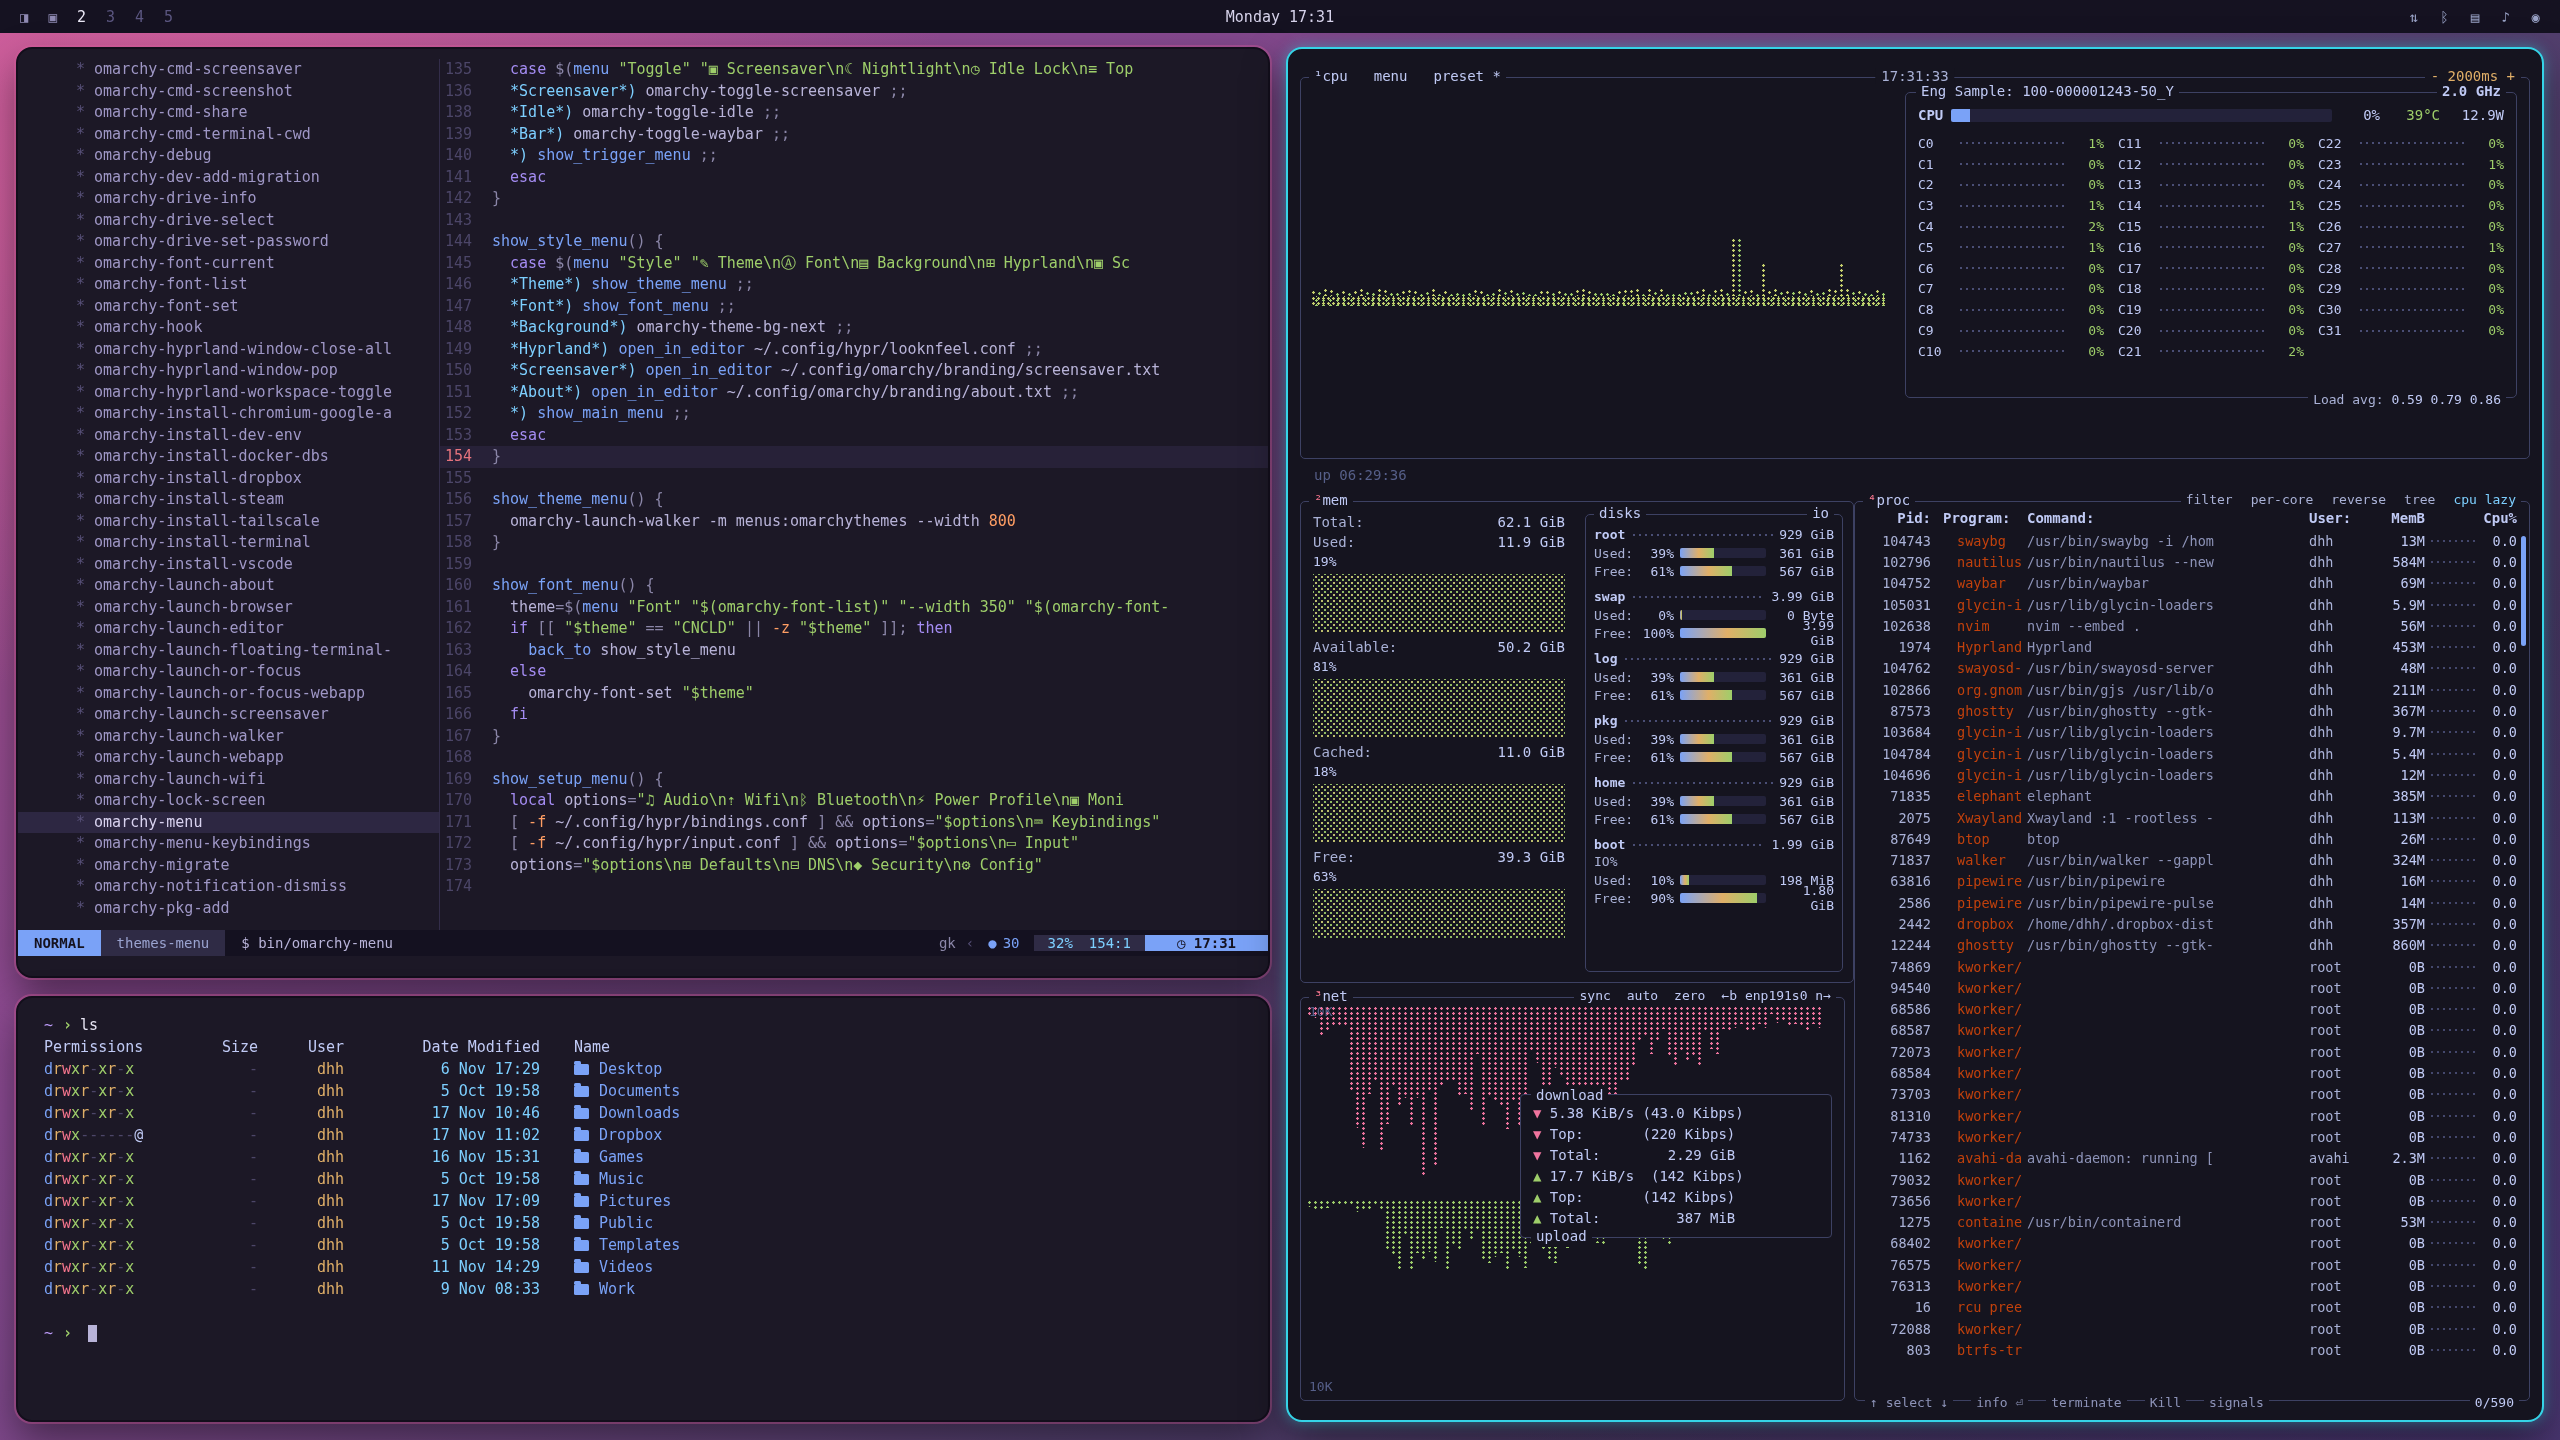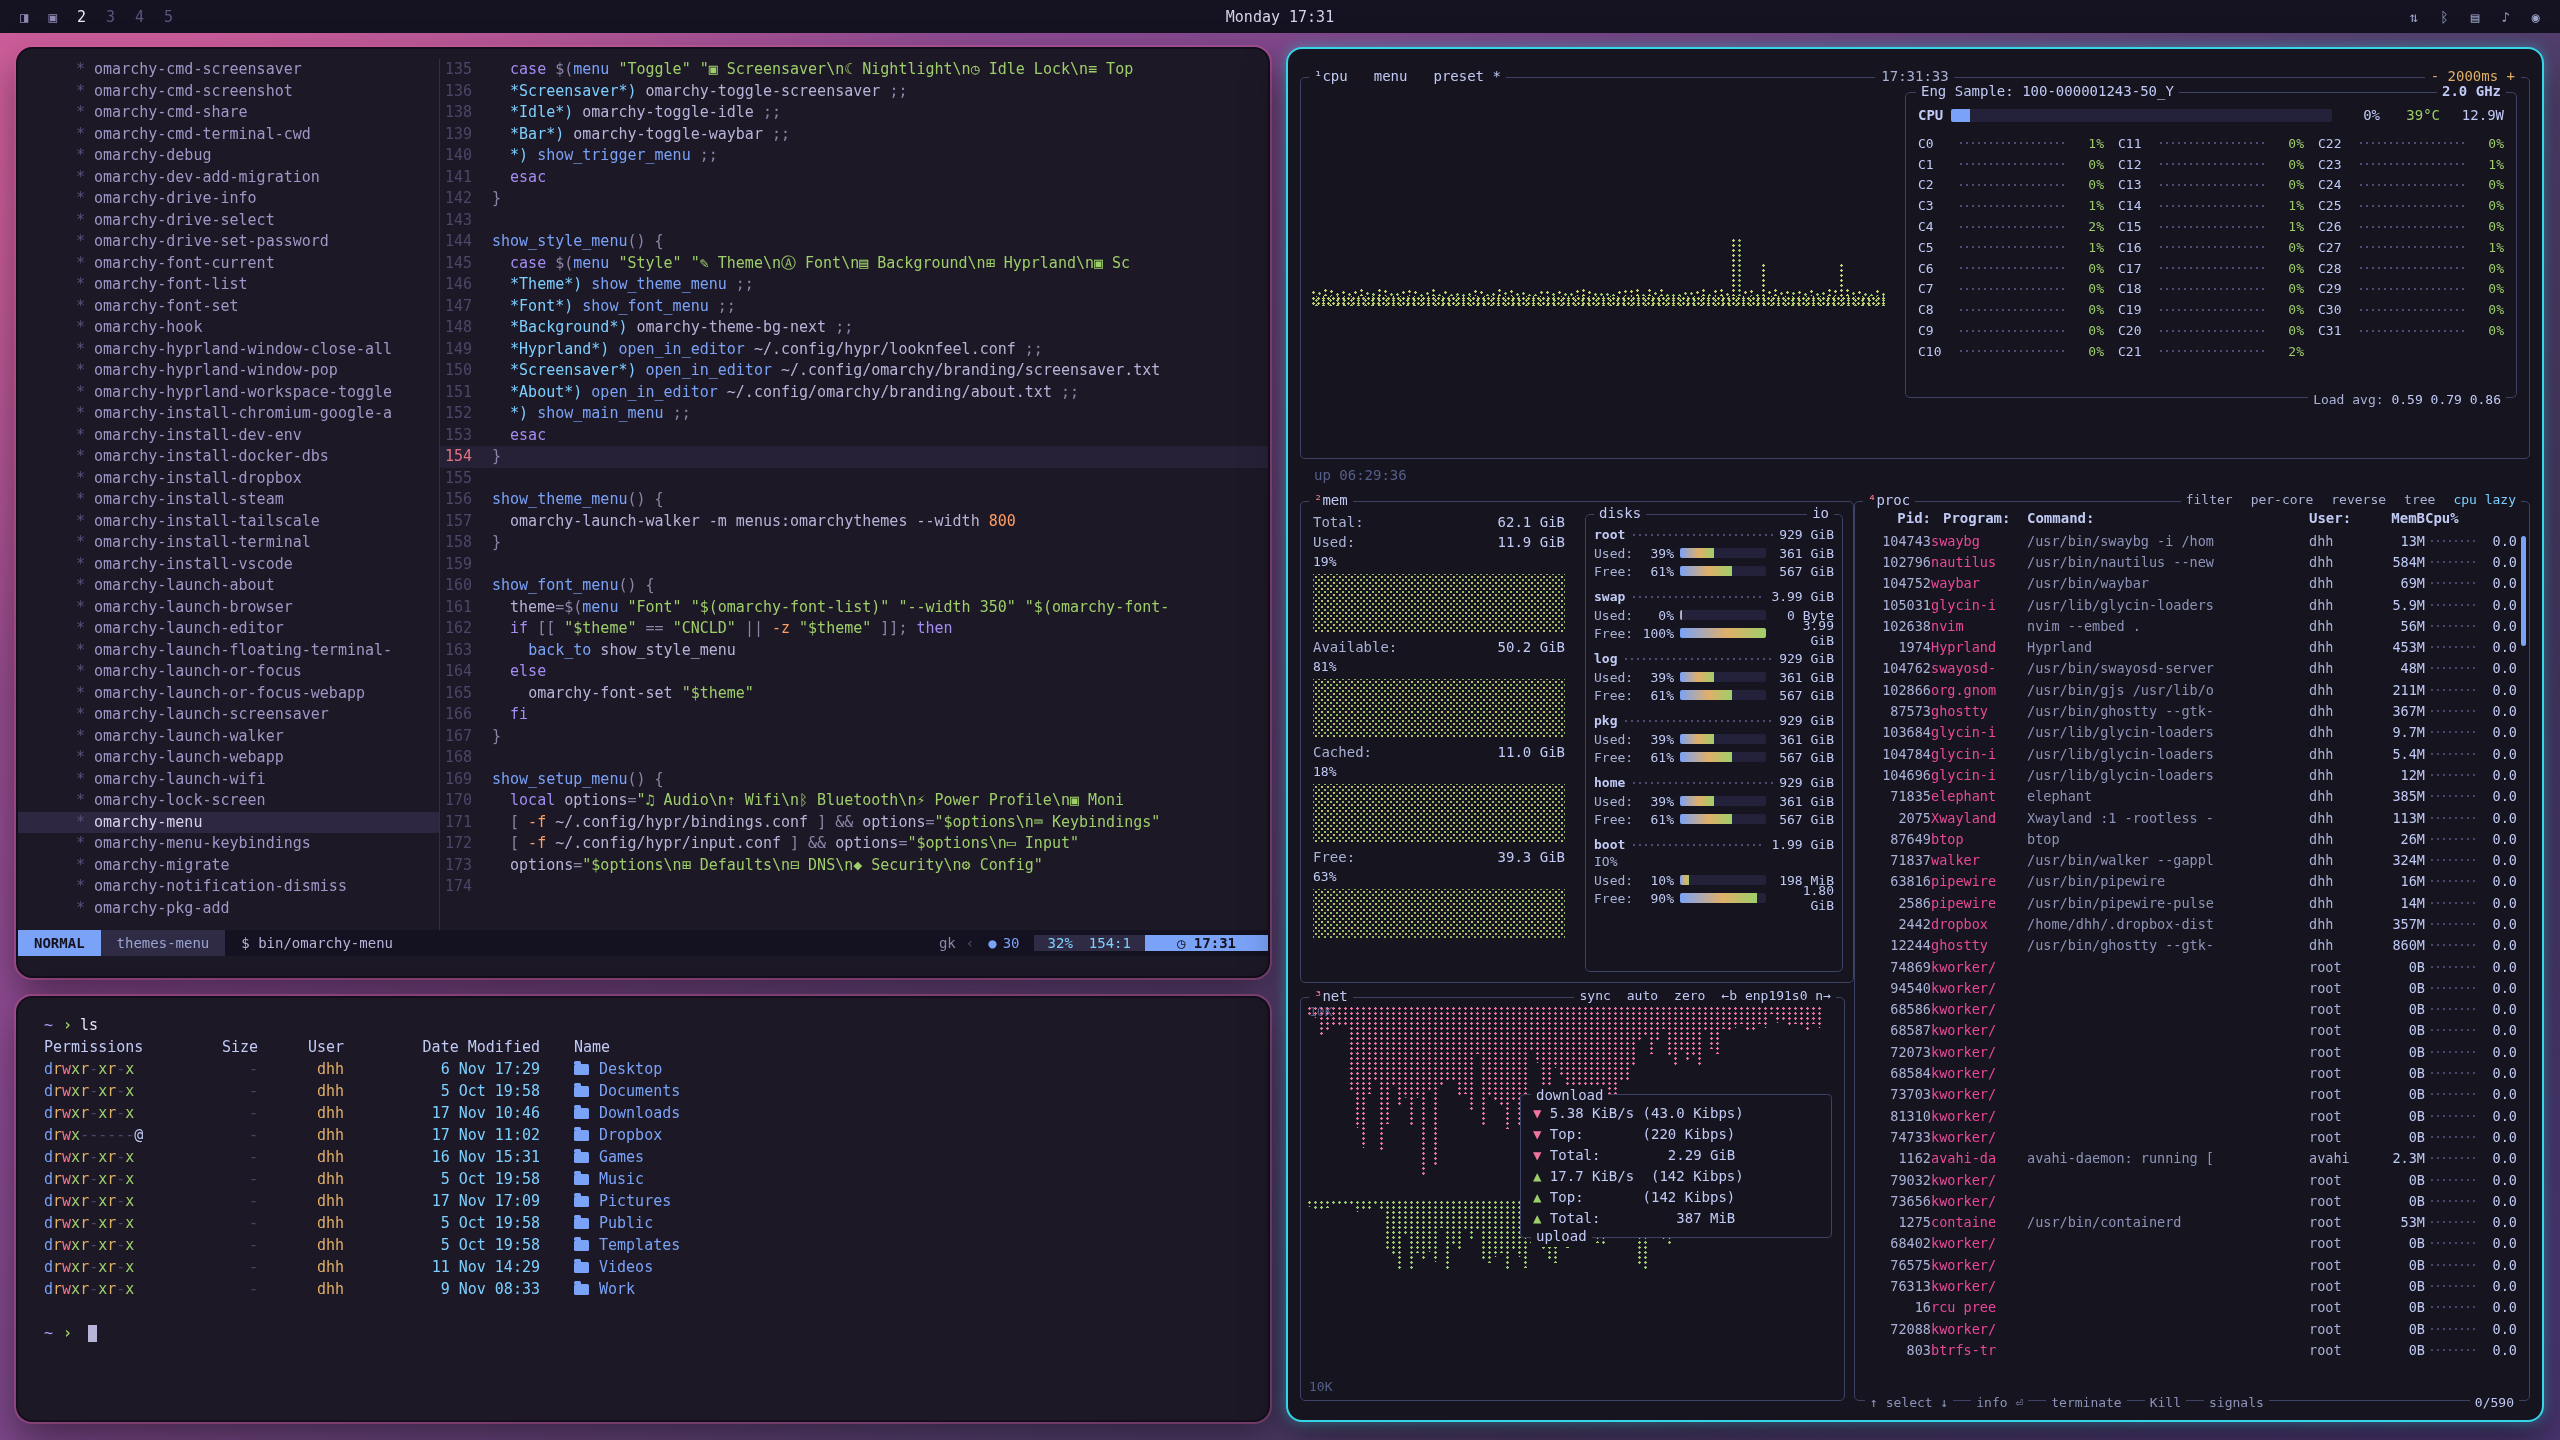--- a/index.html
+++ b/index.html
@@ -144,24 +144,24 @@
   .ns-row{white-space:pre;color:#c0caf5}
   .ns-row .ad{color:#f0749e}.ns-row .au{color:#9ece6a}
   .ns-lab-top{position:absolute;top:-10px;left:10px;background:#15141f;padding:0 5px;color:#c0caf5}
   .ns-lab-bot{position:absolute;bottom:-10px;left:10px;background:#15141f;padding:0 5px;color:#c0caf5}
 
   #proc-box{left:566px;top:452px;width:676px;height:900px}
   .proc-opts{position:absolute;top:-10px;right:8px;background:#15141f;padding:0 5px;display:flex;gap:18px;font-size:13px;color:#a9b1d6}
   .proc-opts span:last-child{color:#7dcfff}
   .proc-head{display:flex;font-size:14px;color:#c0caf5;padding:8px 12px 4px;font-weight:bold}
   .ph-pid{width:64px;text-align:right}.ph-prog{width:96px;padding-left:12px}.ph-cmd{flex:1}
-  .ph-user{width:64px}.ph-mem{width:52px;text-align:right}.ph-cpu{width:92px;}
+  .ph-user{width:64px}.ph-mem{width:52px;text-align:right}.ph-cpu{width:92px;text-align:right}
   .prow{display:flex;align-items:center;height:21.3px;font-size:13.5px;padding:0 12px}
   .pr-pid{width:64px;text-align:right;color:#a9b1d6}
-  .pr-prog{width:96px;padding-left:0;color:#ec4899;overflow:hidden;white-space:nowrap}
+  .pr-prog{width:96px;padding-left:26px;color:#c2410c;overflow:hidden;white-space:nowrap}
   .pr-cmd{flex:1;color:#8d93b8;overflow:hidden;white-space:nowrap}
   .pr-user{width:64px;color:#a9b1d6}
   .pr-mem{width:52px;text-align:right;color:#c0caf5}
   .pr-lead{width:46px;height:4px;margin:0 4px;background-image:radial-gradient(circle,#44486d 1px,transparent 1.2px);background-size:6px 4px}
   .pr-cpu{width:38px;text-align:right;color:#c0caf5}
   .proc-scroll{position:absolute;right:3px;top:34px;width:5px;height:110px;background:#7aa2f7;border-radius:3px}
   .proc-foot{position:absolute;bottom:-10px;left:10px;right:10px;display:flex;gap:18px;font-size:13px}
   .proc-foot span{background:#15141f;padding:0 5px;color:#8d93b8}
   .proc-foot .pcount{margin-left:auto;color:#c0caf5}
 </style>

